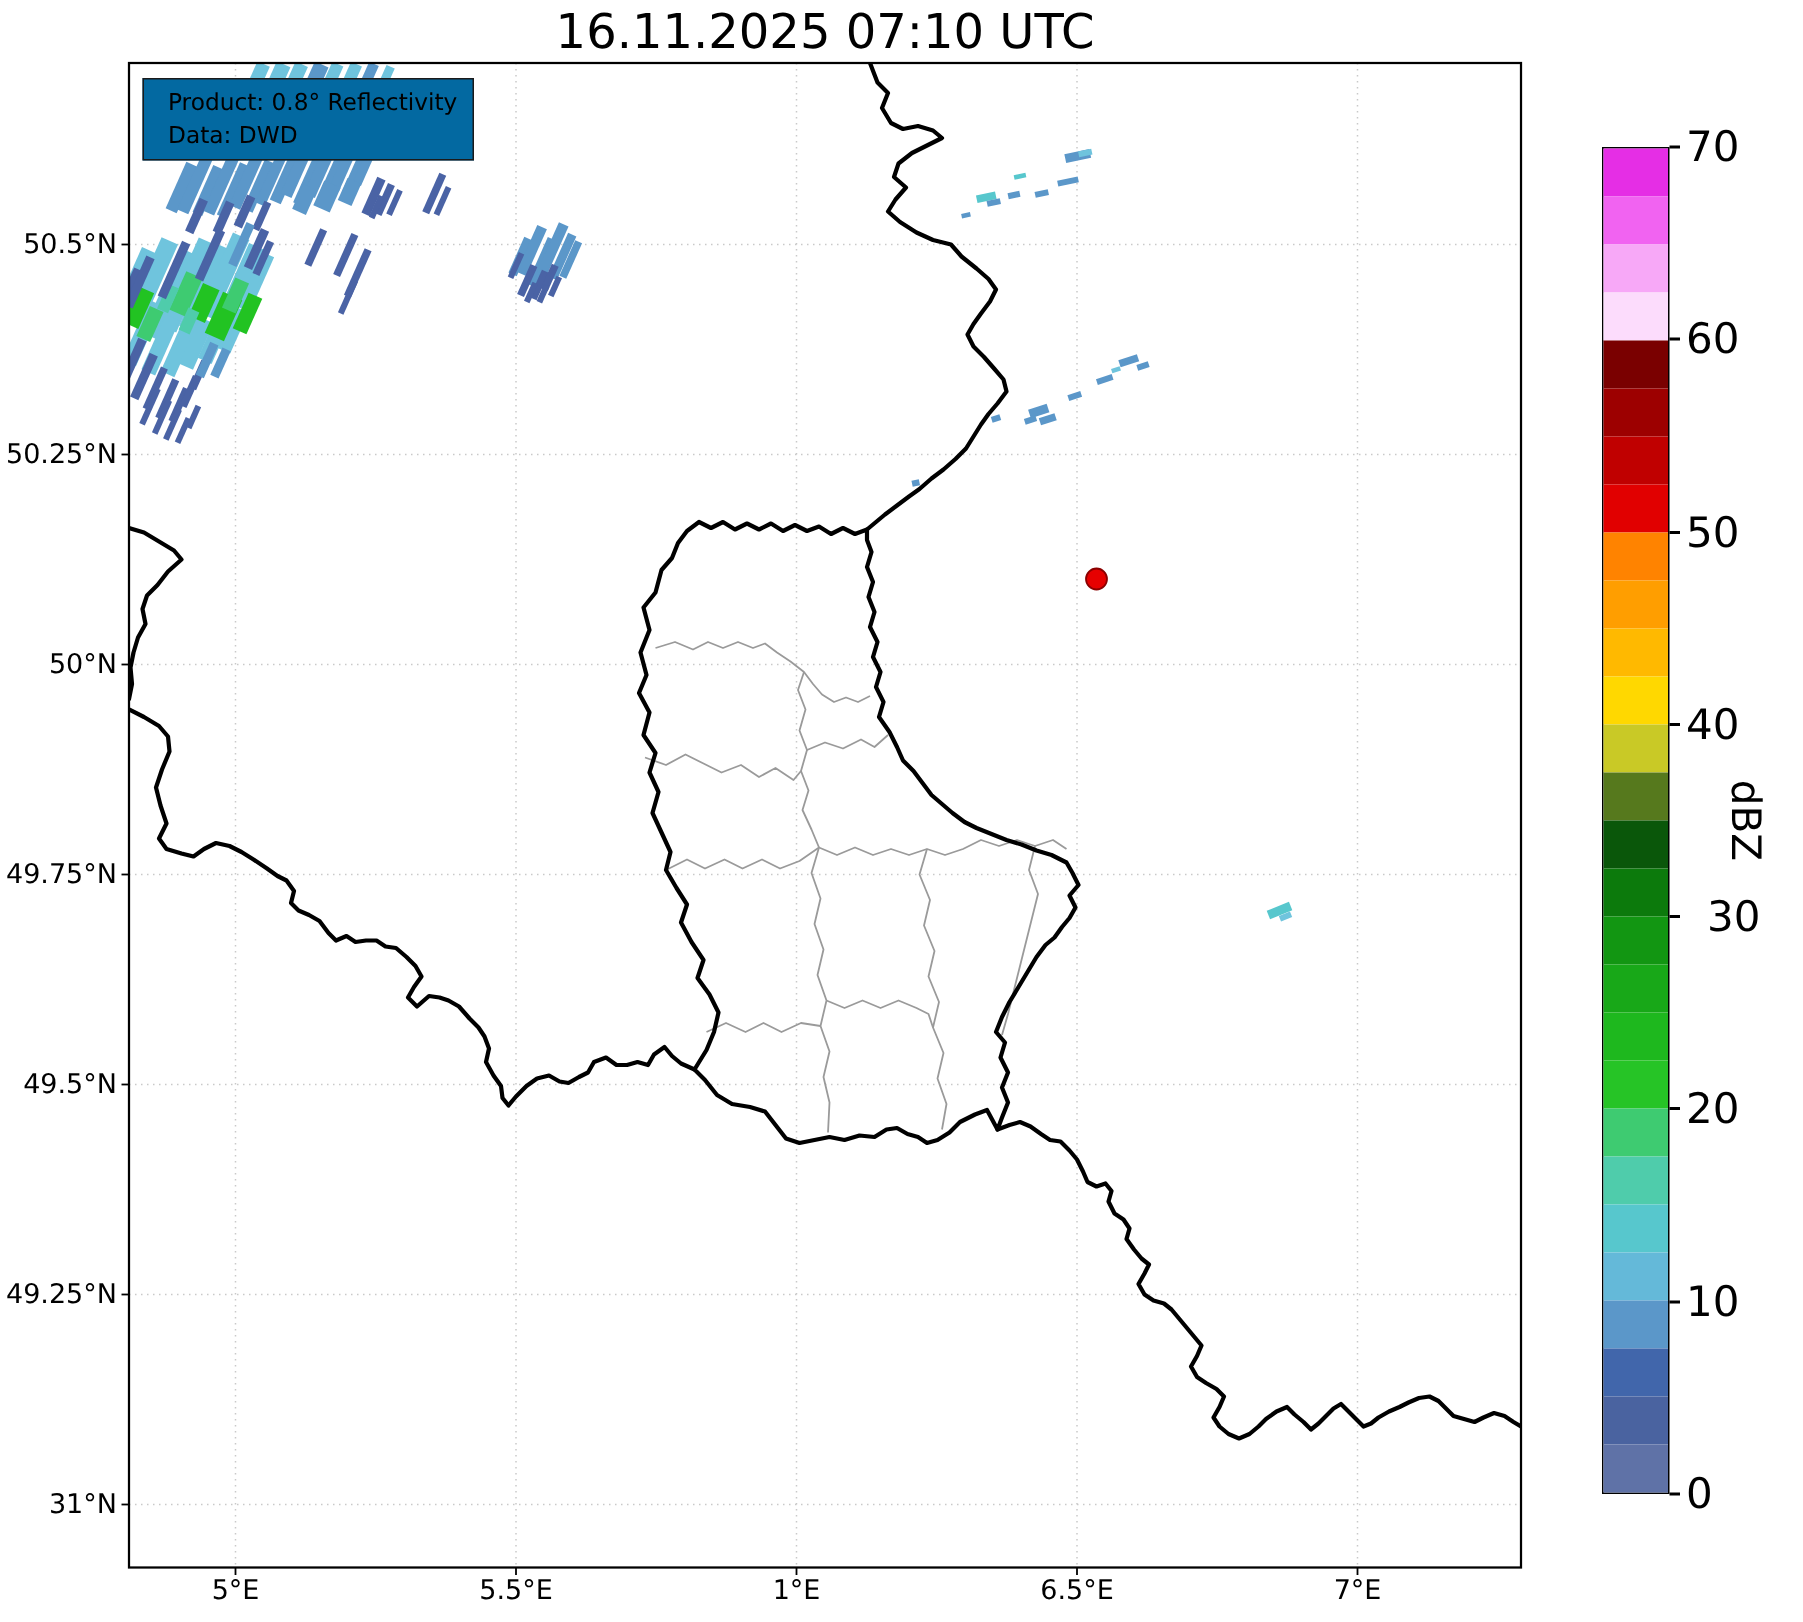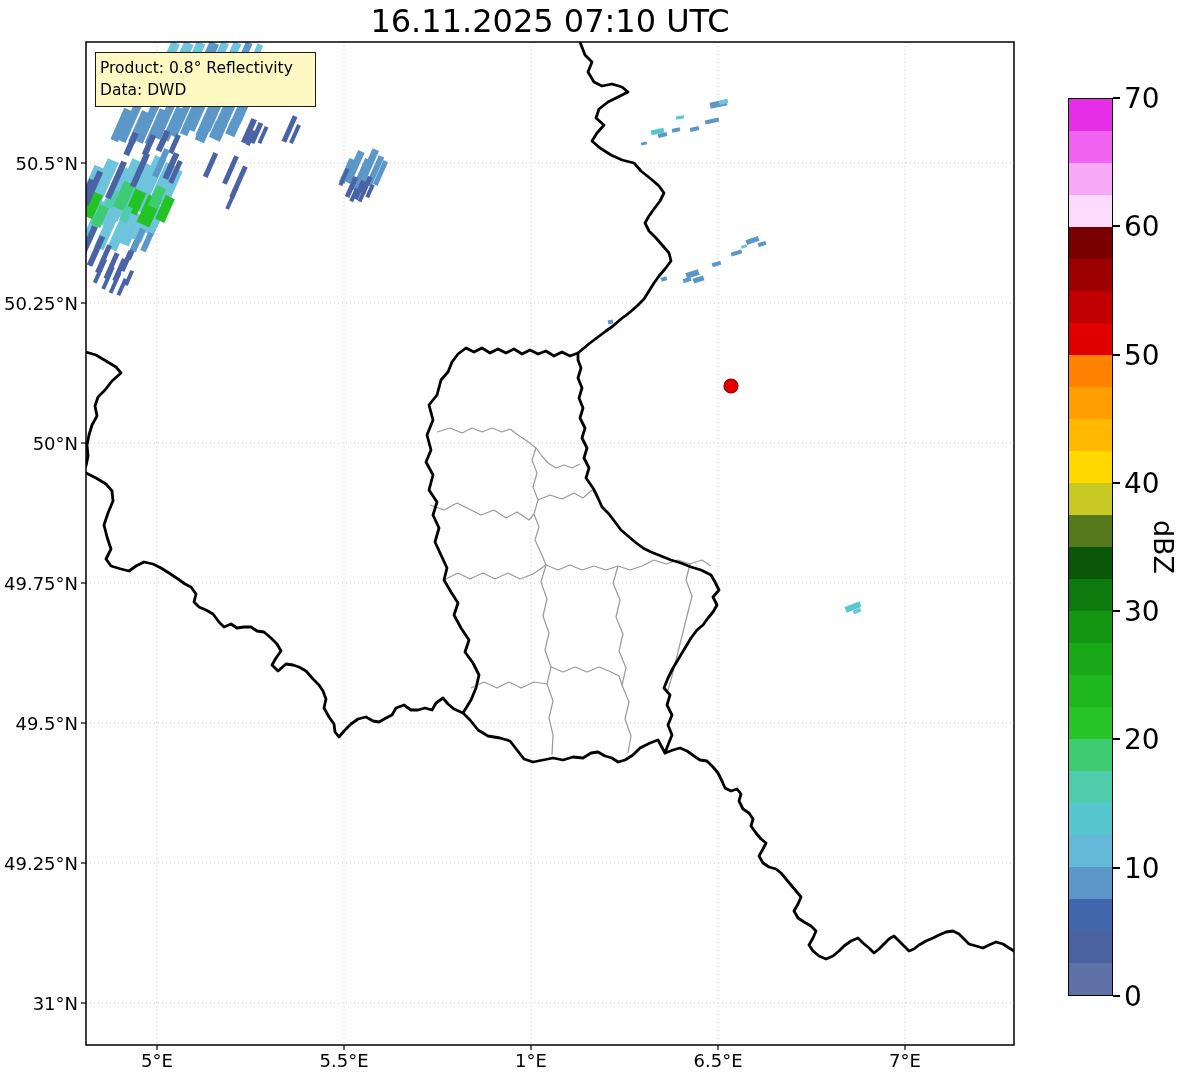--- a/index.html
+++ b/index.html
@@ -1,19 +1,19 @@
 <!DOCTYPE html>
 <html><head>
 <meta charset="utf-8">
 <style>
   html,body{margin:0;padding:0;background:#ffffff;}
   body{width:1202px;height:1081px;position:relative;font-family:"DejaVu Sans",sans-serif;color:#000;overflow:hidden;}
   #figure-title{position:absolute;left:86px;top:2px;width:928px;text-align:center;font-size:32px;font-weight:400;letter-spacing:0px;}
   #map-svg{position:absolute;left:0;top:0;}
-  #legend-box{position:absolute;left:95px;top:52px;width:221px;box-sizing:border-box;background:#fef9c3;border:1.5px solid #1a1a1a;padding:4px 8px 5px 4px;font-size:15.5px;line-height:1.42;z-index:5;}
+  #legend-box{position:absolute;left:95px;top:52px;width:221px;box-sizing:border-box;background:#0369a1;border:1.5px solid #1a1a1a;padding:4px 8px 5px 16px;font-size:15.5px;line-height:1.42;z-index:5;}
   .xtick{position:absolute;top:1050px;transform:translateX(-50%);font-size:18px;white-space:nowrap;}
   .ytick{position:absolute;left:0;width:78px;text-align:right;transform:translateY(-50%);font-size:18px;white-space:nowrap;}
   #colorbar{position:absolute;left:1068px;top:98px;width:45px;height:898px;border:1.3px solid #000;box-sizing:border-box;display:flex;flex-direction:column;z-index:2;}
   .cbseg{flex:1 1 auto;width:100%;}
   .cbtickmark{position:absolute;left:1113px;width:7px;height:2px;background:#000;transform:translateY(-50%);}
   .cbticklabel{position:absolute;left:1124px;transform:translateY(-50%);font-size:28px;}
   #colorbar-unit{position:absolute;left:1163px;top:547px;transform:translate(-50%,-50%) rotate(90deg);font-size:27px;white-space:nowrap;}
 </style>
 </head>
 <body>
@@ -243,21 +243,21 @@
     <div class="cbseg" style="background: rgb(95, 114, 167);"></div>
   </div>
 <div id="colorbar-annotations">
     <div class="cbtickmark" style="top: 996px;"></div>
     <div class="cbticklabel" style="top: 996px;">0</div>
     <div class="cbtickmark" style="top: 867.714px;"></div>
     <div class="cbticklabel" style="top: 867.714px;">10</div>
     <div class="cbtickmark" style="top: 739.429px;"></div>
     <div class="cbticklabel" style="top: 739.429px;">20</div>
     <div class="cbtickmark" style="top: 611.143px;"></div>
-    <div class="cbticklabel" style="top: 611.143px;">30</div>
+    <div class="cbticklabel" style="top: 611.143px; margin-left: 14px;">30</div>
     <div class="cbtickmark" style="top: 482.857px;"></div>
     <div class="cbticklabel" style="top: 482.857px;">40</div>
     <div class="cbtickmark" style="top: 354.571px;"></div>
     <div class="cbticklabel" style="top: 354.571px;">50</div>
     <div class="cbtickmark" style="top: 226.286px;"></div>
     <div class="cbticklabel" style="top: 226px;">60</div>
     <div class="cbtickmark" style="top: 98px;"></div>
     <div class="cbticklabel" style="top: 98px;">70</div>
   </div>
 <div id="colorbar-unit">dBZ</div>

